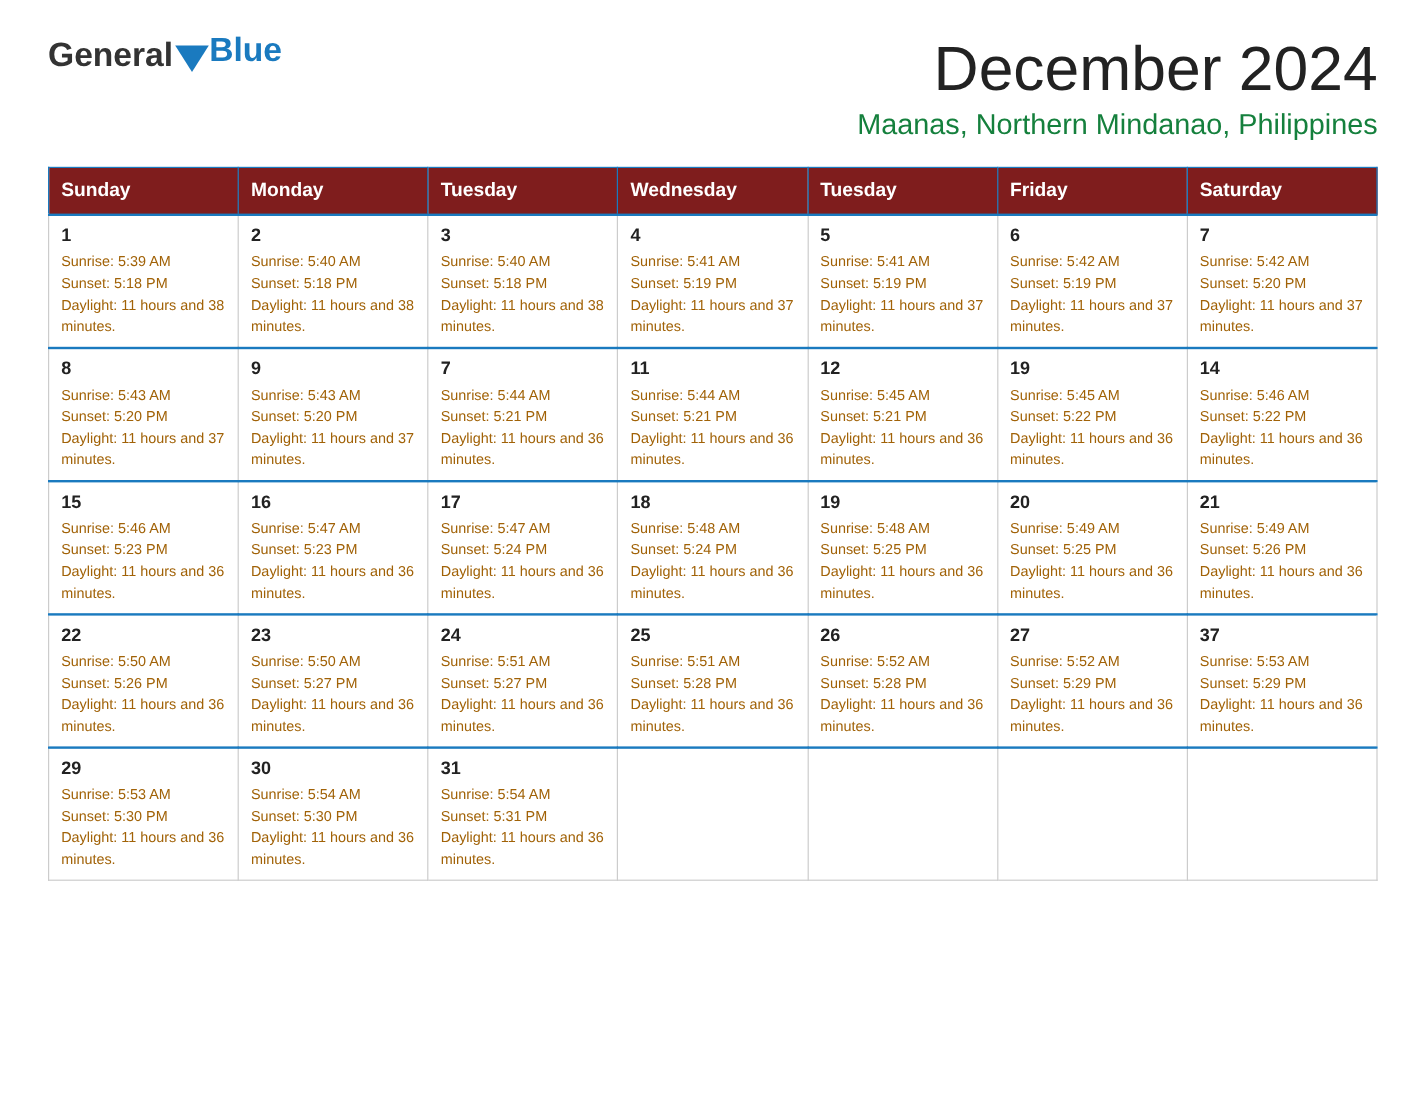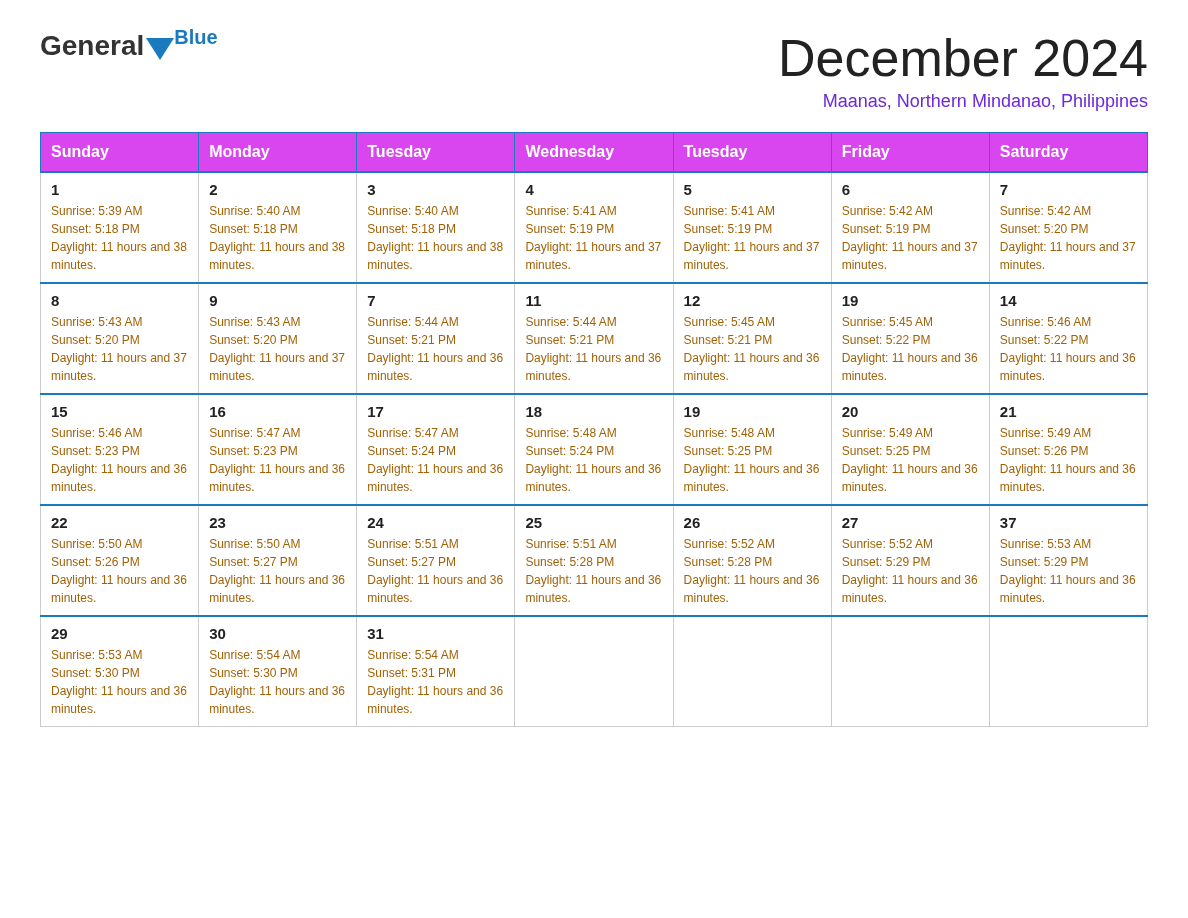--- a/index.html
+++ b/index.html
@@ -15,21 +15,21 @@
       justify-content: space-between;
       align-items: flex-start;
       margin-bottom: 20px;
     }
     .logo-text-general {
       font-size: 28px;
       font-weight: bold;
       color: #333;
     }
     .logo-text-blue {
-      font-size: 20px;
+      font-size: 28px;
       font-weight: bold;
       color: #1a7abf;
     }
     .logo-icon {
       width: 0;
       height: 0;
       border-left: 14px solid transparent;
       border-right: 14px solid transparent;
       border-top: 22px solid #1a7abf;
       margin-left: 2px;
@@ -38,31 +38,31 @@
     .title-area {
       text-align: right;
     }
     .month-title {
       font-size: 52px;
       font-weight: normal;
       color: #222;
       line-height: 1.1;
     }
     .location-title {
-      font-size: 18px;
-      color: #6d28d9;
+      font-size: 24px;
+      color: #15803d;
       margin-top: 4px;
     }
     .calendar-table {
       width: 100%;
       border-collapse: collapse;
       border: 1px solid #aaa;
     }
     .calendar-table thead tr th {
-      background-color: #d946ef;
+      background-color: #7f1d1d;
       color: #fff;
       font-size: 16px;
       font-weight: bold;
       padding: 10px 10px;
       text-align: left;
       border: 1px solid #1a7abf;
     }
     .calendar-table tbody tr td {
       vertical-align: top;
       padding: 8px 10px;

